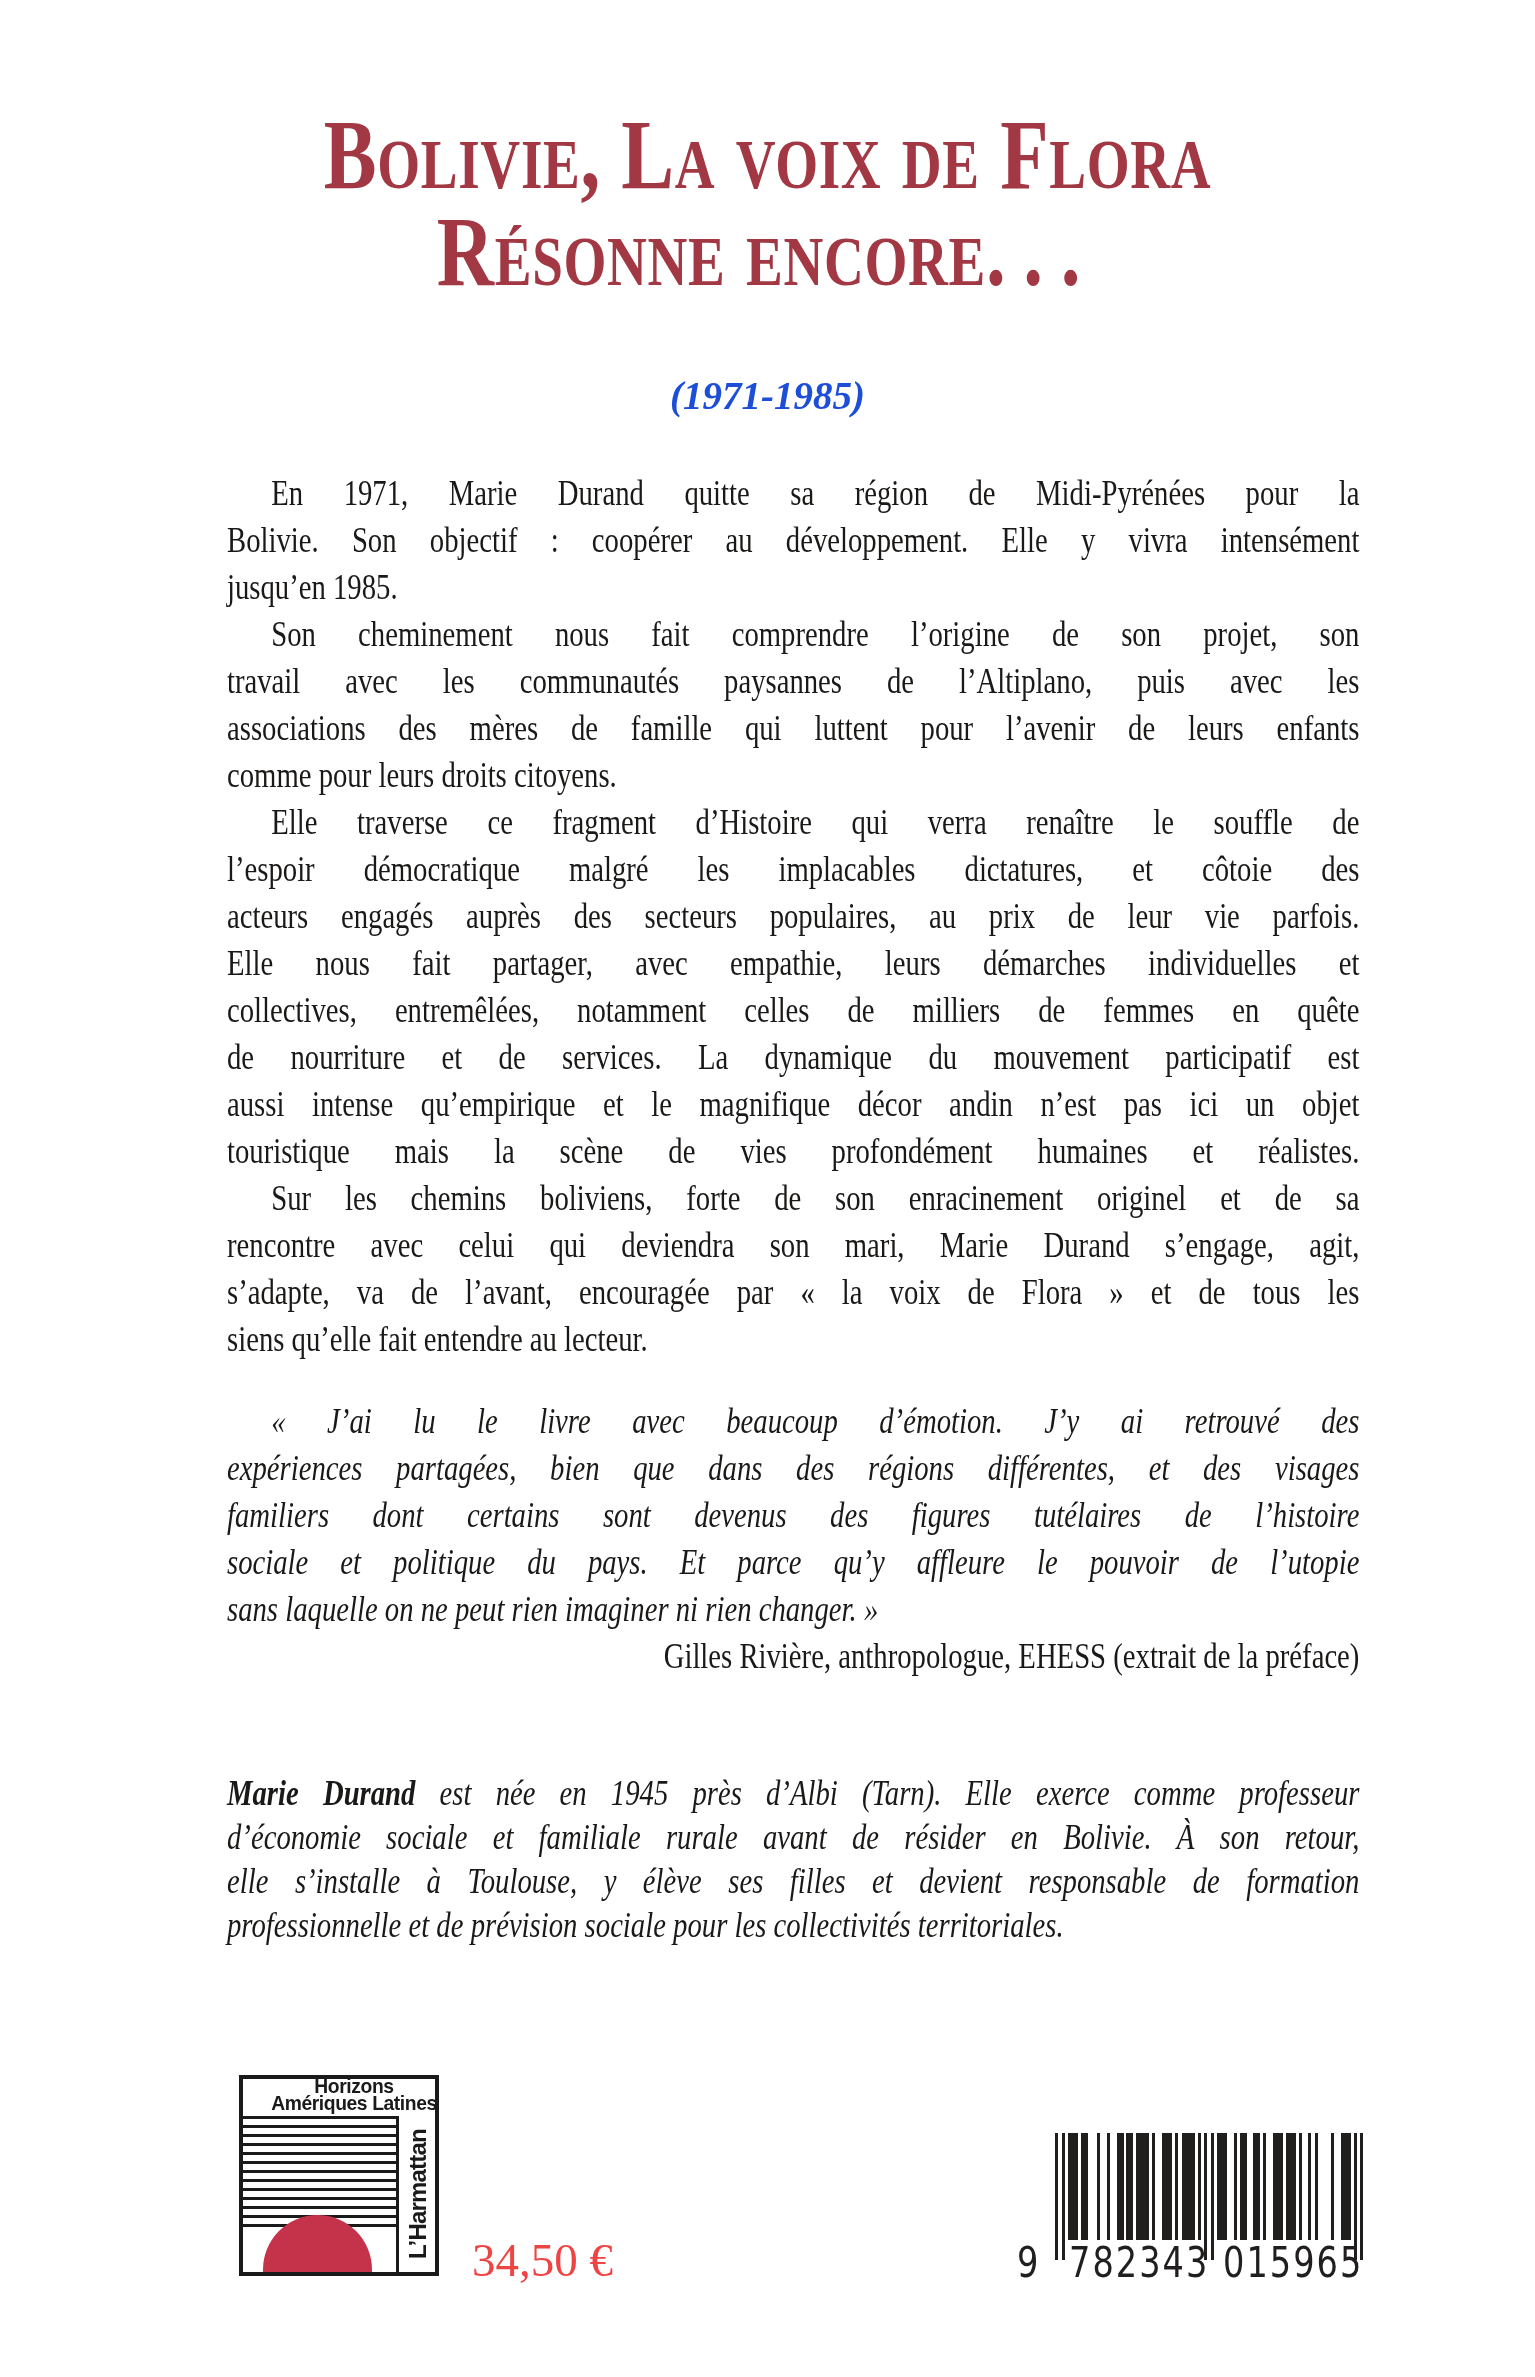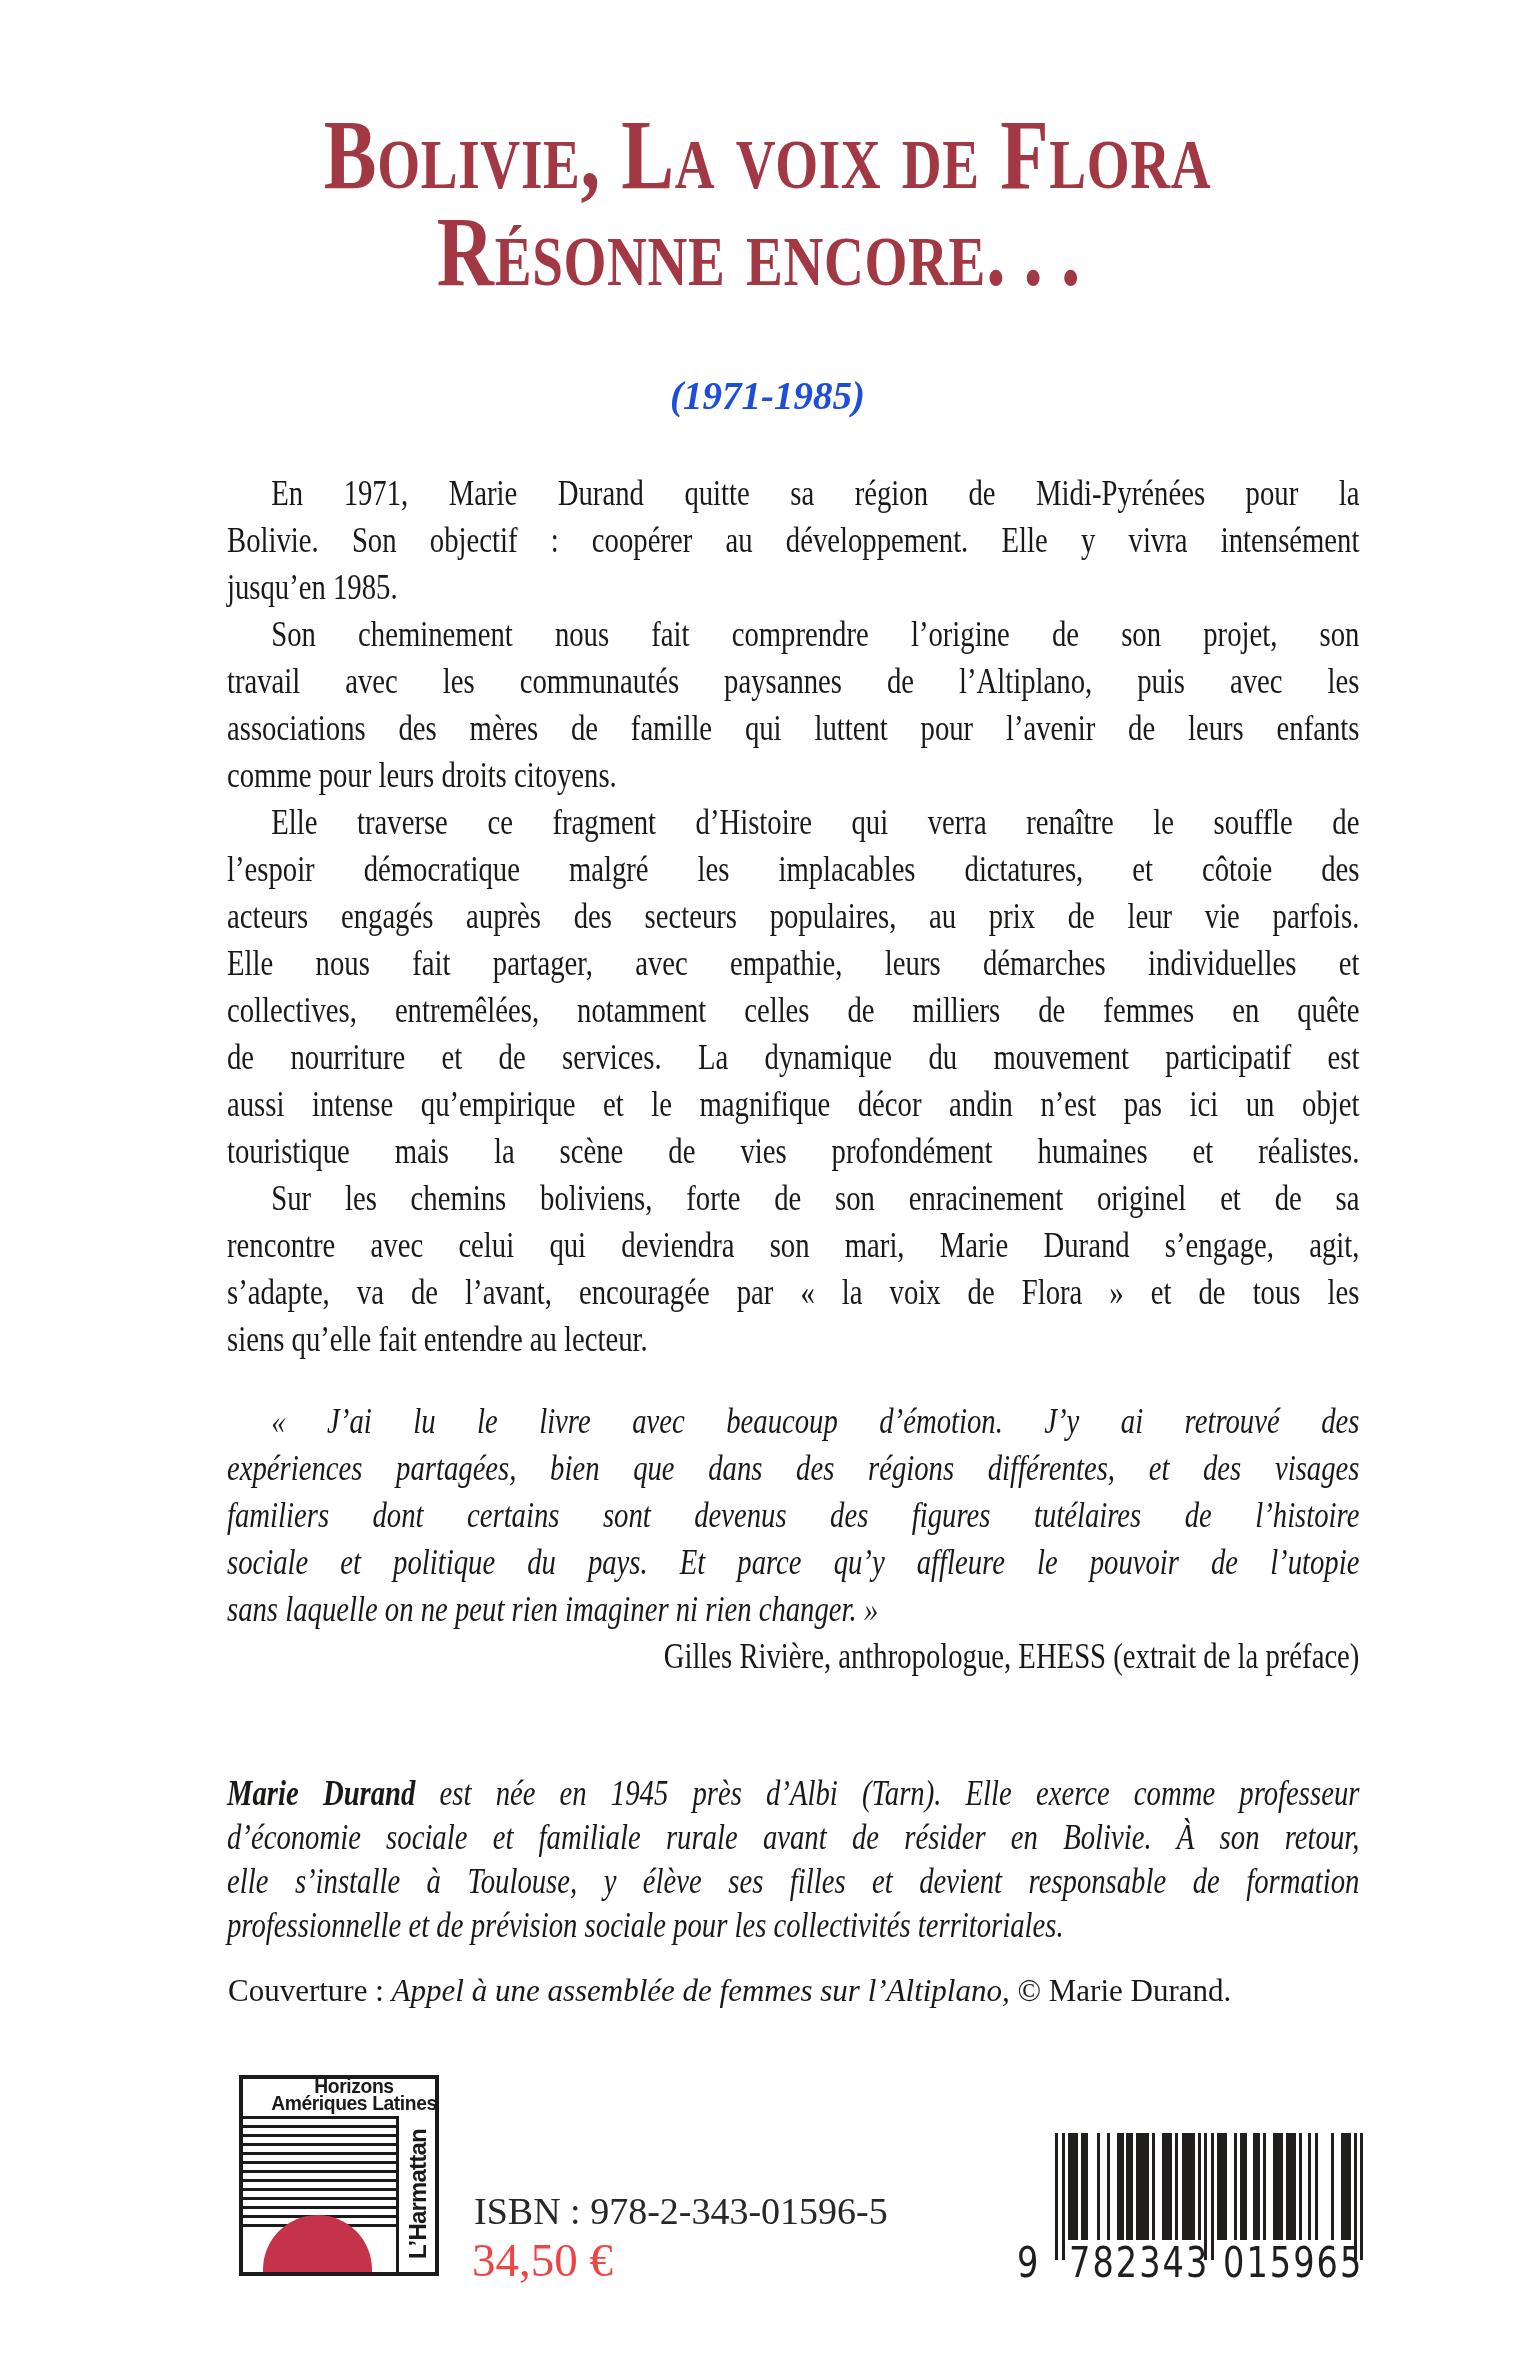--- a/index.html
+++ b/index.html
@@ -194,34 +194,32 @@
       <div class="attribution">Gilles Rivière, anthropologue, EHESS (extrait de la préface)</div>
     </div>
 
   <div class="textcol bio-block" id="bio-block">
       <div class="bioline"><b>Marie Durand</b> est née en 1945 près d’Albi (Tarn). Elle exerce comme professeur</div>
       <div class="bioline">d’économie sociale et familiale rurale avant de résider en Bolivie. À son retour,</div>
       <div class="bioline">elle s’installe à Toulouse, y élève ses filles et devient responsable de formation</div>
       <div class="bioline lastline">professionnelle et de prévision sociale pour les collectivités territoriales.</div>
     </div>
 
-  <div class="cover-credit"><span>Couverture : </span><span class="it">Appel à une assemblée de femmes sur l’Altiplano,</span><span> © Marie Durand.</span></div>
 
   <div class="logo">
     <div class="logo-top">
       <div>Horizons</div>
       <div>Amériques Latines</div>
     </div>
     <div class="logo-stripes"></div>
     <div class="logo-sun"></div>
     <div class="logo-divider"></div>
     <div class="logo-vertical">L’Harmattan</div>
   </div>
 
-  <div class="isbn">ISBN : 978-2-343-01596-5</div>
   <div class="price">34,50 €</div>
 
   <div class="barcode">
     <div class="barcode-bars" id="barcode-bars">
         <div class="bar" style="left: 0px; width: 3.2px; height: 127px;"></div>
         <div class="bar" style="left: 6.5px; width: 3.2px; height: 127px;"></div>
         <div class="bar" style="left: 13px; width: 9.7px; height: 107px;"></div>
         <div class="bar" style="left: 26px; width: 6.5px; height: 107px;"></div>
         <div class="bar" style="left: 42px; width: 3.2px; height: 107px;"></div>
         <div class="bar" style="left: 52px; width: 3.2px; height: 107px;"></div>

